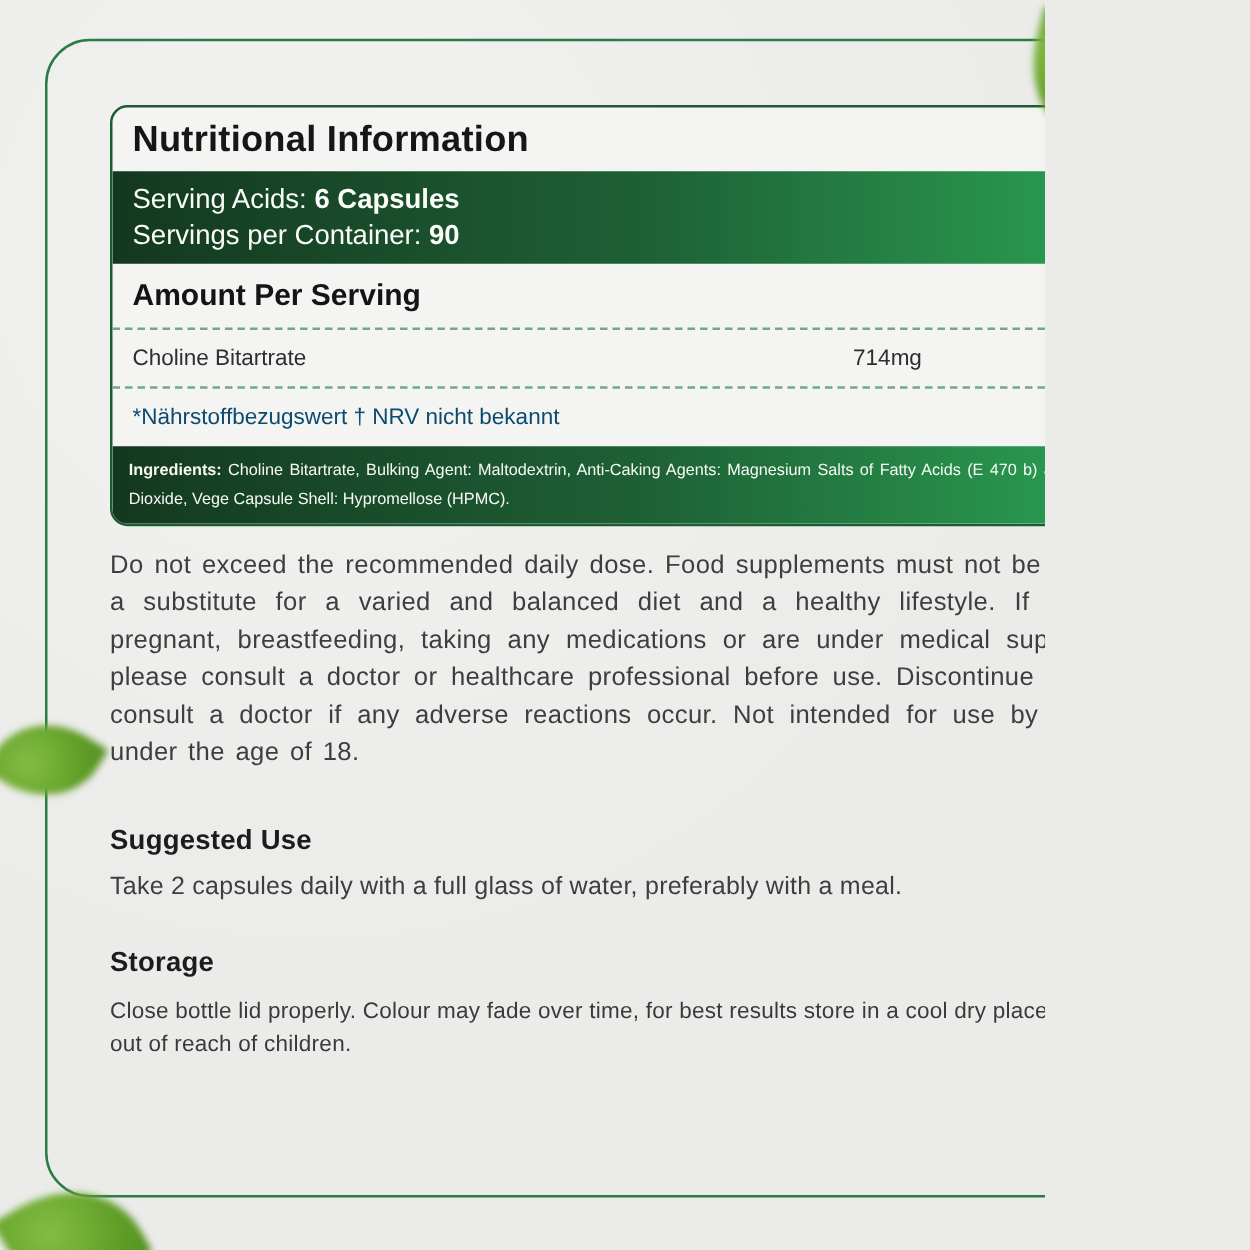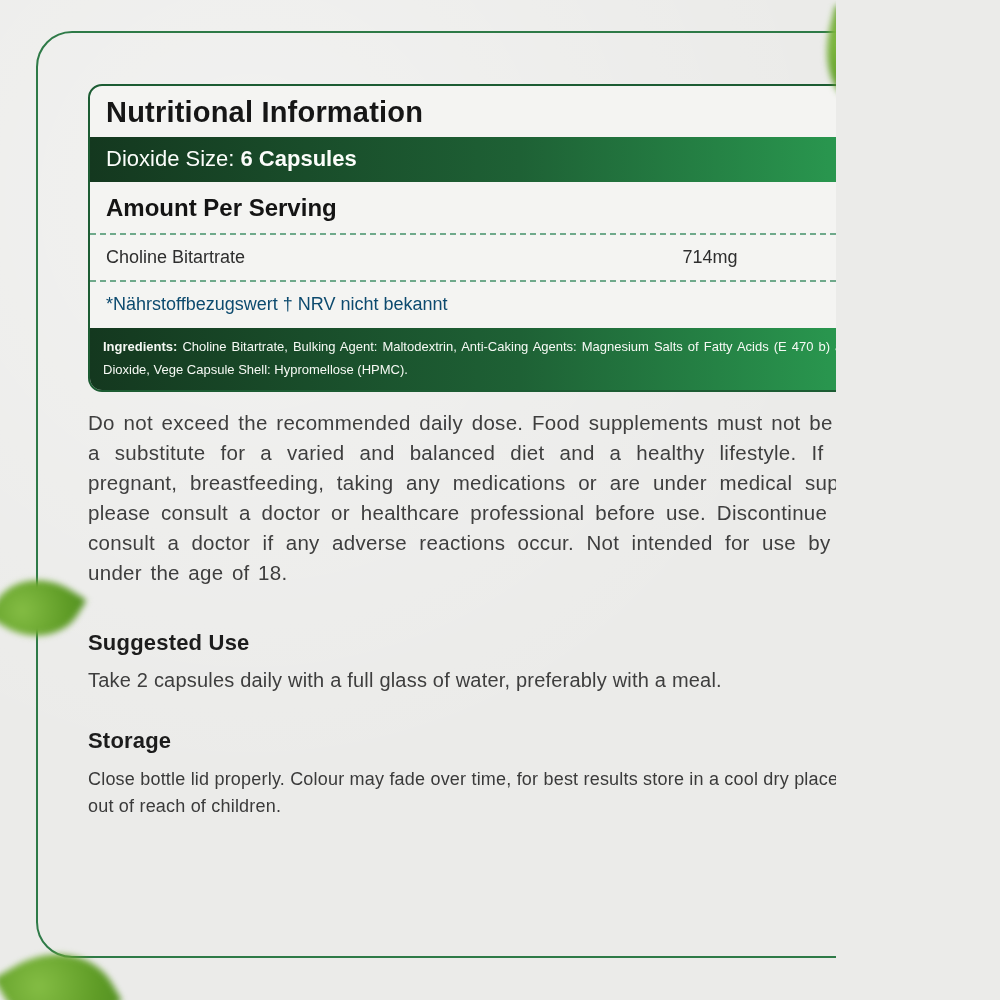--- a/index.html
+++ b/index.html
@@ -150,21 +150,22 @@
 
   <div class="frame"></div>
 
   <div class="content">
 
     <div class="panel">
 
       <div class="panel-title">Nutritional Information</div>
 
       <div class="green-band serving-band">
-        <div><span>Dioxide Size: </span><span class="bold">6 Capsules</span></div>
+        <div><span>Serving Acids: </span><span class="bold">6 Capsules</span></div>
+        <div><span>Servings per Container: </span><span class="bold">90</span></div>
       </div>
 
       <div class="amount-header">
         <span class="left">Amount Per Serving</span>
         <span class="right">%NRV†</span>
       </div>
 
       <div class="data-row">
         <span class="row-name">Choline Bitartrate</span>
         <span class="row-amount">714mg</span>

